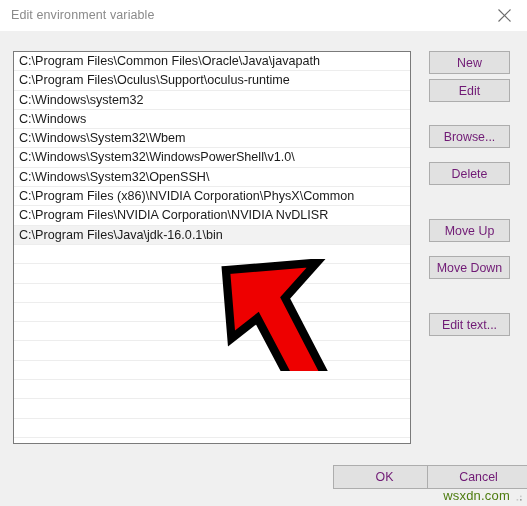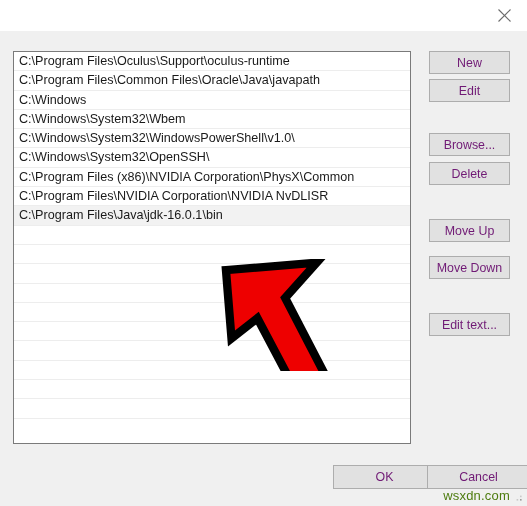--- a/index.html
+++ b/index.html
@@ -96,21 +96,21 @@
     padding: 0;
     white-space: nowrap;
   }
   #side-buttons .btn {
     left: 429px;
     width: 81px;
     height: 23px;
   }
   #btn-new       { top: 20px; }
   #btn-edit      { top: 48px; }
-  #btn-browse    { top: 102px; }
+  #btn-browse    { top: 94px; }
   #btn-delete    { top: 131px; }
   #btn-move-up   { top: 188px; }
   #btn-move-down { top: 225px; }
   #btn-edit-text { top: 282px; }
 
   
   #bottom-buttons .btn {
     top: 434px;
     width: 103px;
     height: 24px;
@@ -143,35 +143,37 @@
     top: 228px;
     width: 130px;
     height: 112px;
     pointer-events: none;
   }
 </style>
 </head>
 <body>
 
 <div id="titlebar">
+  <div id="title-text">Edit environment variable</div>
   <div id="close-button">
     <span>
       <svg width="15" height="15" viewBox="0 0 15 15">
         <line x1="1.5" y1="1.5" x2="13.5" y2="13.5" stroke="#6b6b6b" stroke-width="1.1"></line>
         <line x1="13.5" y1="1.5" x2="1.5" y2="13.5" stroke="#6b6b6b" stroke-width="1.1"></line>
       </svg>
     </span>
   </div>
 </div>
 
 <div id="client">
 
   <div id="list-box">
+      <div class="list-row">C:\Program Files\Common Files\Oracle\Java\javapath</div>
       <div class="list-row">C:\Program Files\Oculus\Support\oculus-runtime</div>
-      <div class="list-row">C:\Program Files\Common Files\Oracle\Java\javapath</div>
+      <div class="list-row">C:\Windows\system32</div>
       <div class="list-row">C:\Windows</div>
       <div class="list-row">C:\Windows\System32\Wbem</div>
       <div class="list-row">C:\Windows\System32\WindowsPowerShell\v1.0\</div>
       <div class="list-row">C:\Windows\System32\OpenSSH\</div>
       <div class="list-row">C:\Program Files (x86)\NVIDIA Corporation\PhysX\Common</div>
       <div class="list-row">C:\Program Files\NVIDIA Corporation\NVIDIA NvDLISR</div>
       <div class="list-row selected">C:\Program Files\Java\jdk-16.0.1\bin</div>
       <div class="list-row empty">&nbsp;</div>
       <div class="list-row empty">&nbsp;</div>
       <div class="list-row empty">&nbsp;</div>

